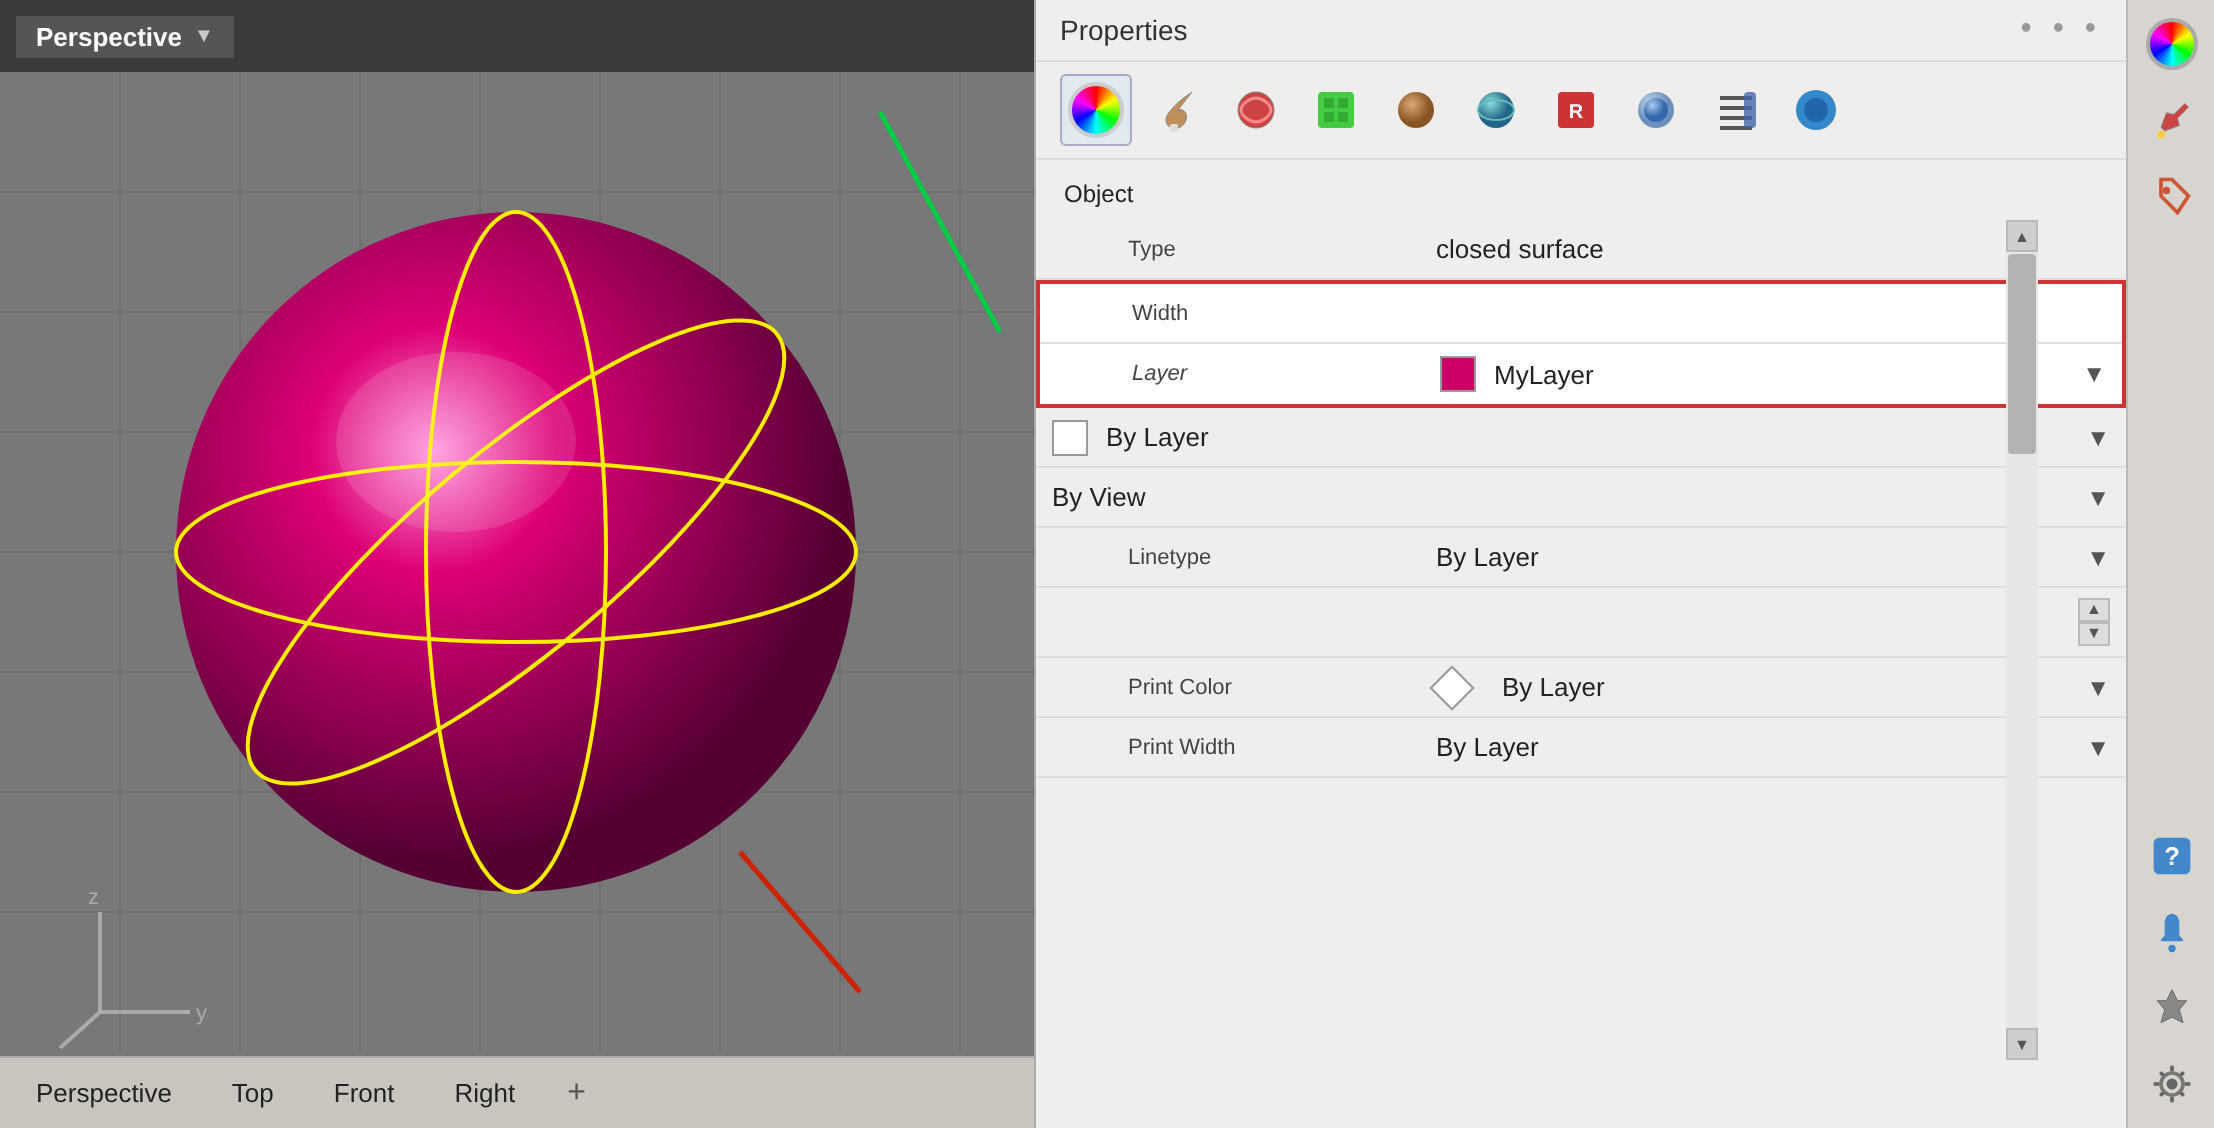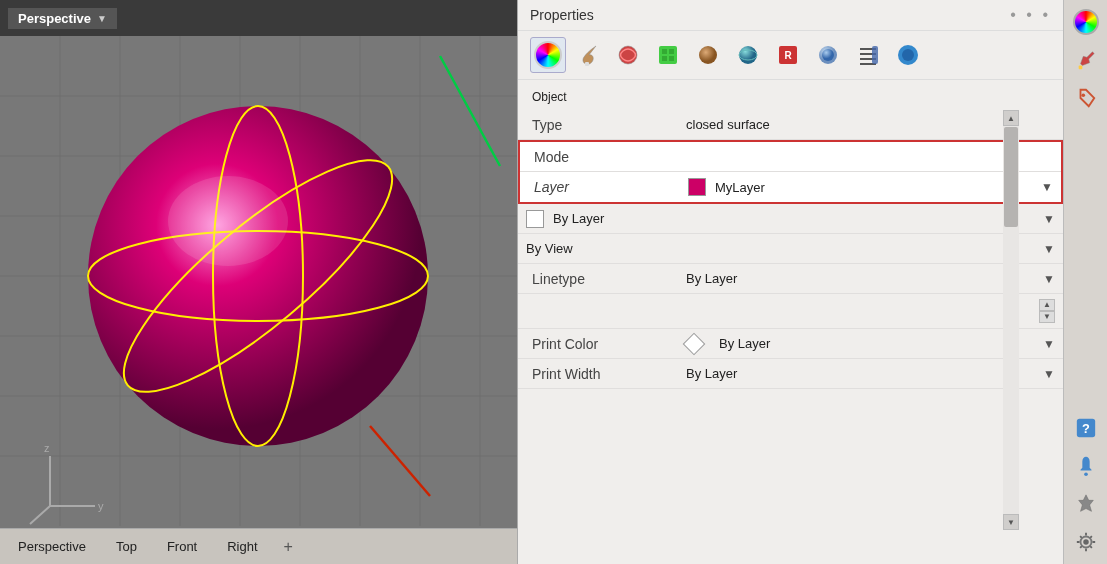--- a/index.html
+++ b/index.html
@@ -172,21 +172,22 @@
       align-items: center;
       border-bottom: 1px solid #e0dedd;
       min-height: 30px;
     }
 
     .prop-label {
       width: 160px;
       padding: 5px 14px;
       color: #444;
       flex-shrink: 0;
-      font-size: 14px;
+      font-size: 11px;
+      margin-left: 32px;
     }
 
     .prop-value {
       flex: 1;
       padding: 5px 8px;
       color: #222;
       font-size: 13px;
       display: flex;
       align-items: center;
       gap: 6px;
@@ -530,21 +531,21 @@
     <div class="prop-row">
       <div class="prop-label">Type</div>
       <div class="prop-value">
         <span>closed surface</span>
       </div>
     </div>
 
     <div class="highlight-group" style="border: 2px solid #cc3333; margin: 0;">
 
       <div class="prop-row" style="background:#fff;">
-        <div class="prop-label" style="background:#fff;">Mode</div>
+        <div class="prop-label" style="background:#fff;">Width</div>
         <div class="prop-value" style="background:#fff;">
           <input type="text" style="">
         </div>
       </div>
 
       <div class="prop-row" style="background:#fff;">
         <div class="prop-label" style="background:#fff;font-style:italic;">Layer</div>
         <div class="prop-value" style="background:#fff;">
           <button class="dropdown-btn">
             <span class="color-swatch pink"></span>

